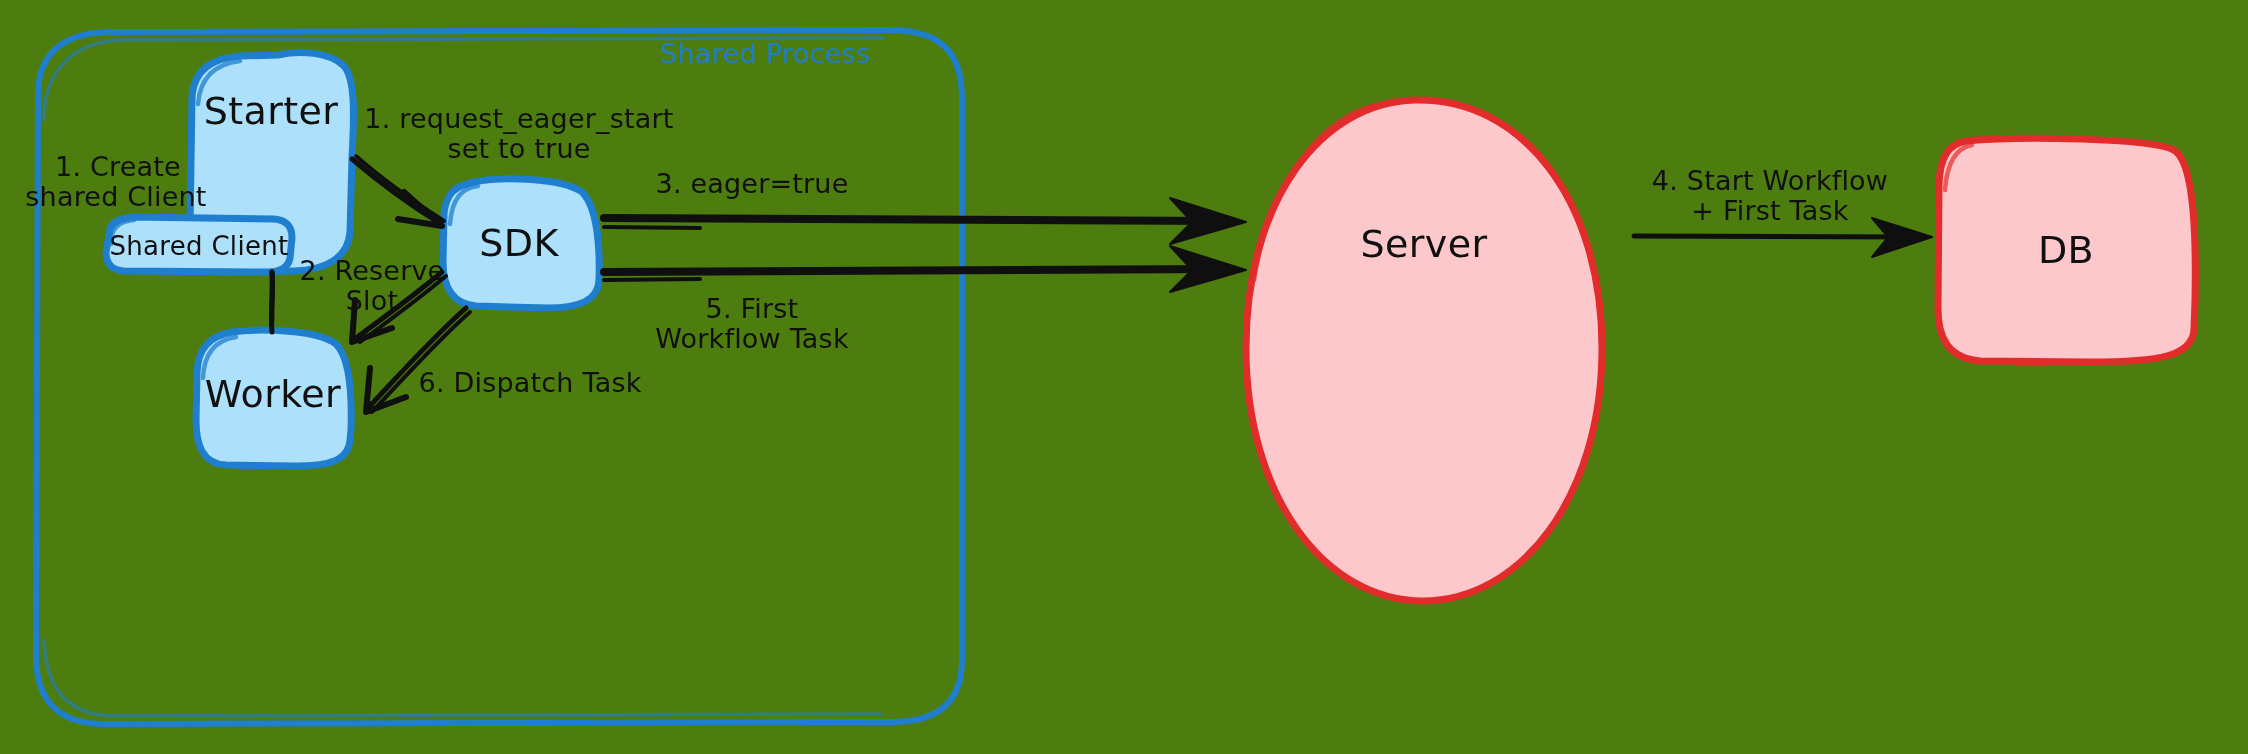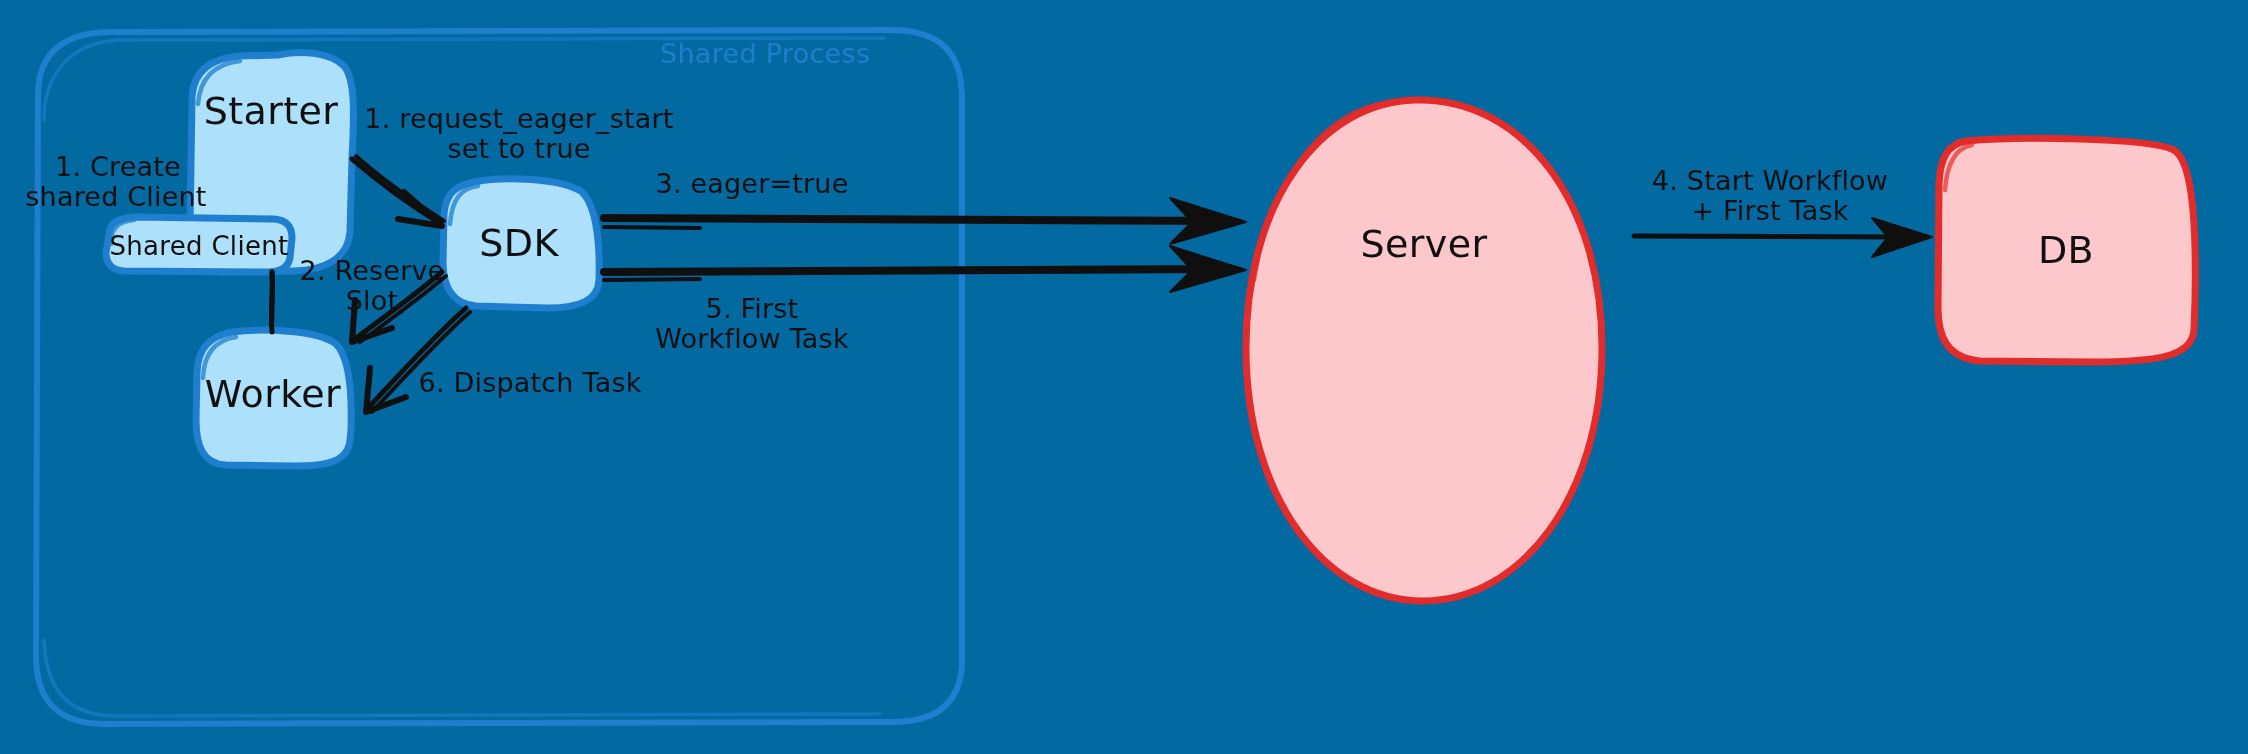--- a/index.html
+++ b/index.html
@@ -11,21 +11,21 @@
   body {
     width: 2248px;
     height: 754px;
     overflow: hidden;
     font-family: "DejaVu Sans", sans-serif;
   }
   #diagram-root {
     position: relative;
     width: 2248px;
     height: 754px;
-    background: #0369a1;
+    background: #4d7c0f;
   }
   svg#diagram-svg {
     display: block;
     width: 2248px;
     height: 754px;
   }
   
   .node-blue-fill   { fill: #ace0fb; }
   .node-blue-stroke { fill: none; stroke: #1f7fce; stroke-width: 7; stroke-linecap: round; stroke-linejoin: round; }
   .node-blue-stroke2{ fill: none; stroke: #1f7fce; stroke-width: 4.5; stroke-linecap: round; stroke-linejoin: round; opacity: .75; }

